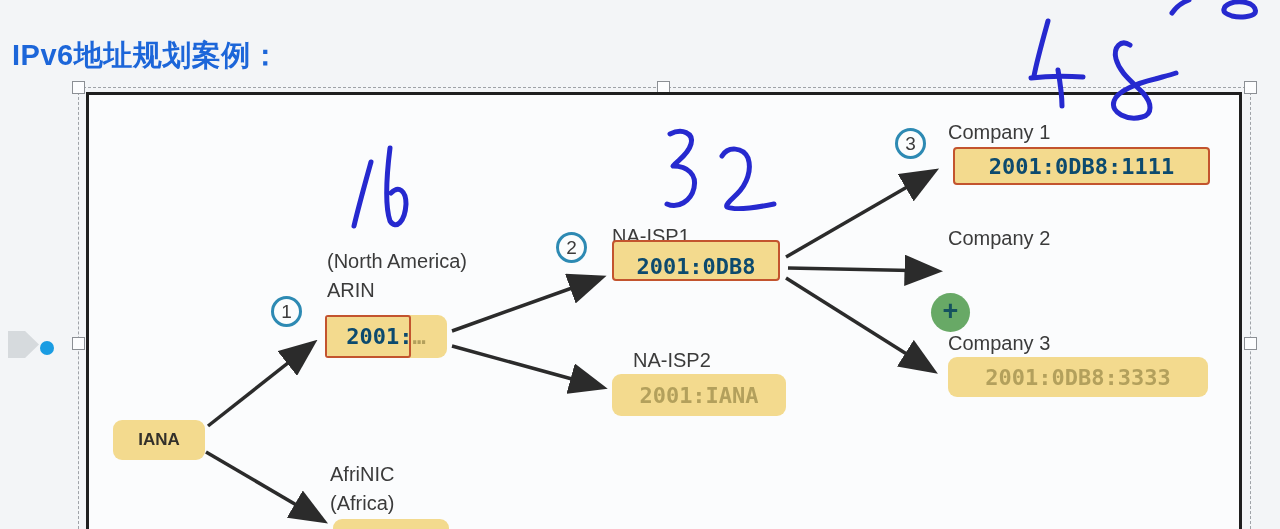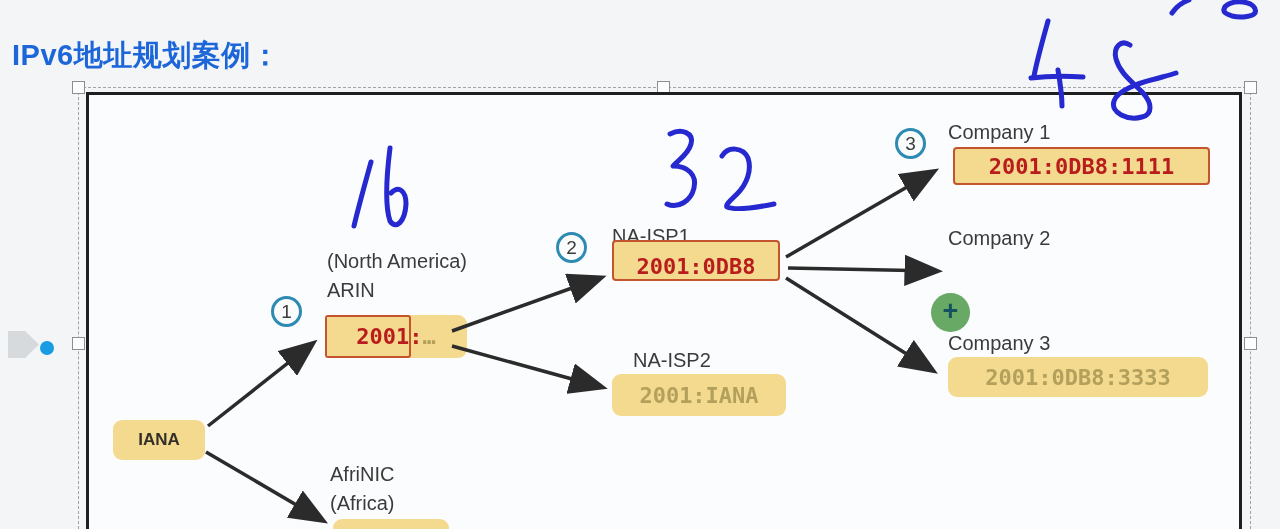--- a/index.html
+++ b/index.html
@@ -26,21 +26,21 @@
   .h-rc { right:-7px; top:249px; }
 
   
   .content-box { position:absolute; left:86px; top:92px; width:1156px; height:437px;
                  background:#fbfcfd; border:3px solid #1f1f1f; border-bottom:none; }
 
   
   .ybox { position:absolute; background:#f3da8e; border-radius:9px; display:flex;
           align-items:center; justify-content:center; }
   .addr { font-family:"DejaVu Sans Mono", monospace; font-weight:bold; font-size:22px; }
-  .addr-dark { color:#b91c1c; }
+  .addr-dark { color:#0c4a6e; }
   .addr-muted { color:#b3a05c; }
   .red-outline { border:2px solid #c3542e; border-radius:3px; }
   .node-label { position:absolute; font-size:20px; color:#3b3b3b; line-height:29px; }
   .iana-box { left:113px; top:420px; width:92px; height:40px; font-size:17px; font-weight:bold;
               color:#33302a; }
   .circle-num { position:absolute; width:31px; height:31px; border:3px solid #2d8ab3; border-radius:50%;
                 display:flex; align-items:center; justify-content:center; font-size:19px;
                 color:#3c3c3c; background:rgba(252,253,254,0.55); }
   .plus-circle { position:absolute; left:931px; top:293px; width:39px; height:39px; border-radius:50%;
                  background:#68a966; color:#15525f; font-size:27px; font-weight:bold;
@@ -74,21 +74,21 @@
     <span>IANA</span>
   </div>
 
   <div class="circle-num" style="left:271px; top:296px;">
     <span>1</span>
   </div>
   <div class="node-label" style="left:327px; top:247px;">
     <span style="display:block;">(North America)</span>
     <span style="display:block;">ARIN</span>
   </div>
-  <div class="ybox" style="left:325px; top:315px; width:142px; height:43px;">
+  <div class="ybox" style="left:325px; top:315px; width:122px; height:43px;">
     <div class="arin-red-part red-outline"></div>
     <span class="addr addr-dark">2001:</span>
       <span class="addr addr-muted">…</span>
   </div>
 
   <div class="circle-num" style="left:556px; top:232px;">
     <span>2</span>
   </div>
   <div class="node-label" style="left:612px; top:222px;">NA-ISP1</div>
   <div class="ybox red-outline" style="left:612px; top:240px; width:168px; height:41px; border-radius:4px;align-items:flex-end;">

